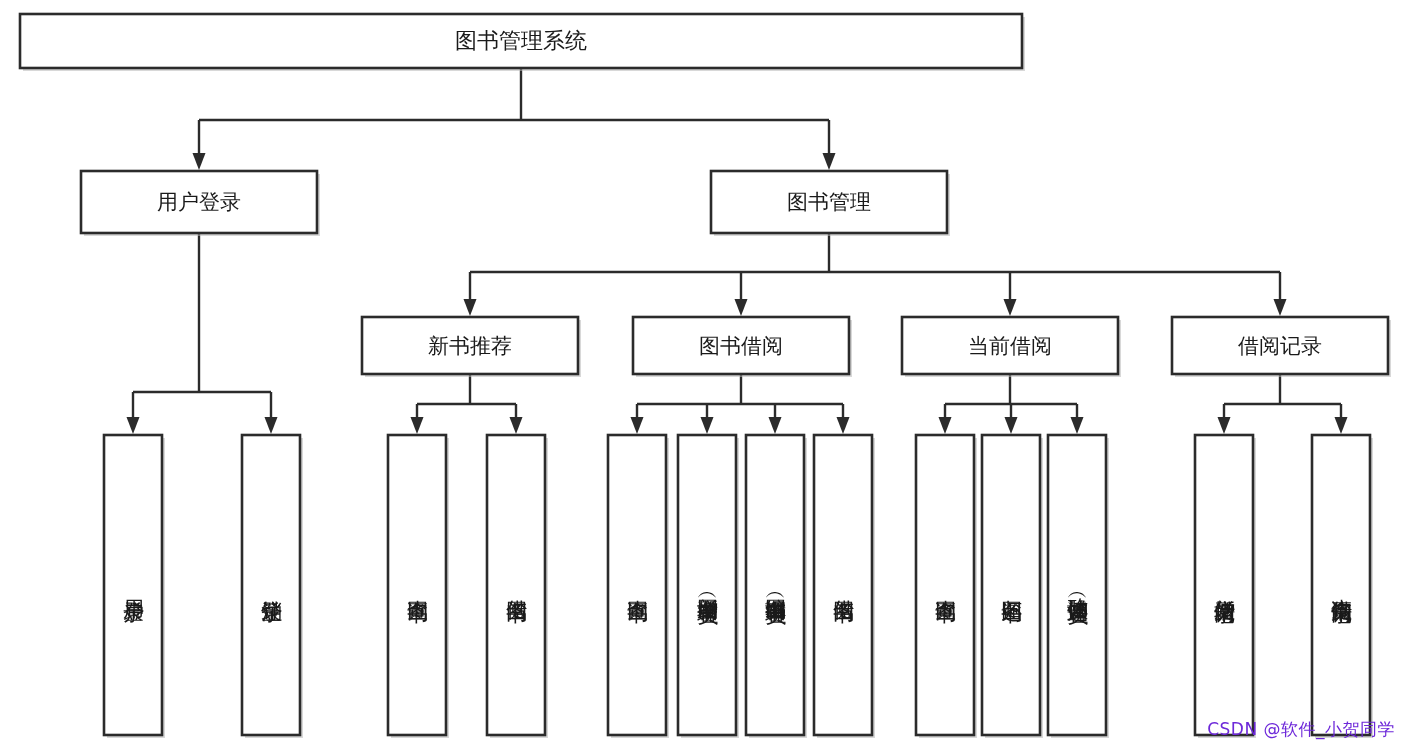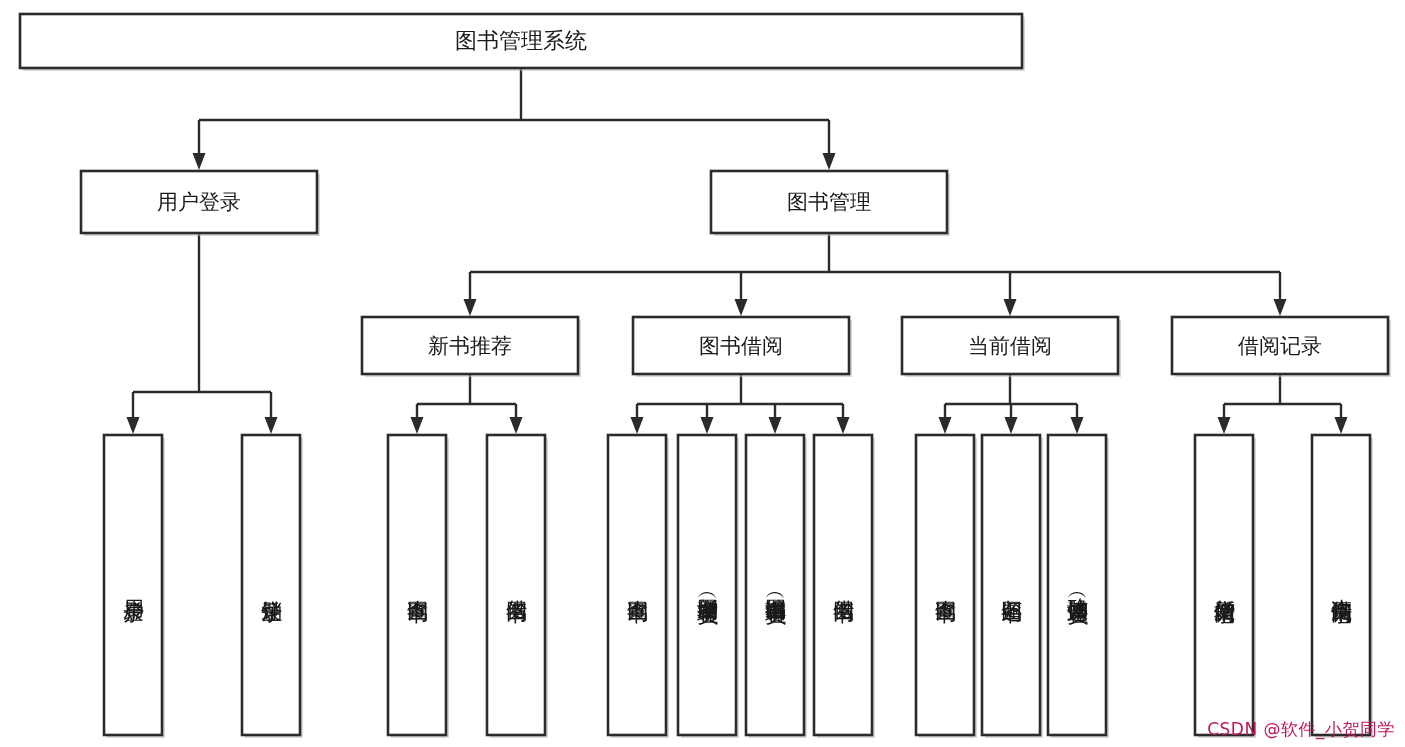--- a/index.html
+++ b/index.html
@@ -72,21 +72,21 @@
     letter-spacing: 1px;
     text-align: center;
     white-space: nowrap;
   }
   .watermark {
     position: absolute;
     right: 10px;
     bottom: 6px;
     font-family: "DejaVu Sans", "Liberation Sans", sans-serif;
     font-size: 17px;
-    color: #be185d;
+    color: #6d28d9;
     white-space: nowrap;
     letter-spacing: 0.5px;
   }
 </style>
 </head>
 <body>
 
 <div id="diagram-root">
 
   <svg class="diagram-canvas" viewBox="0 0 1405 747">

